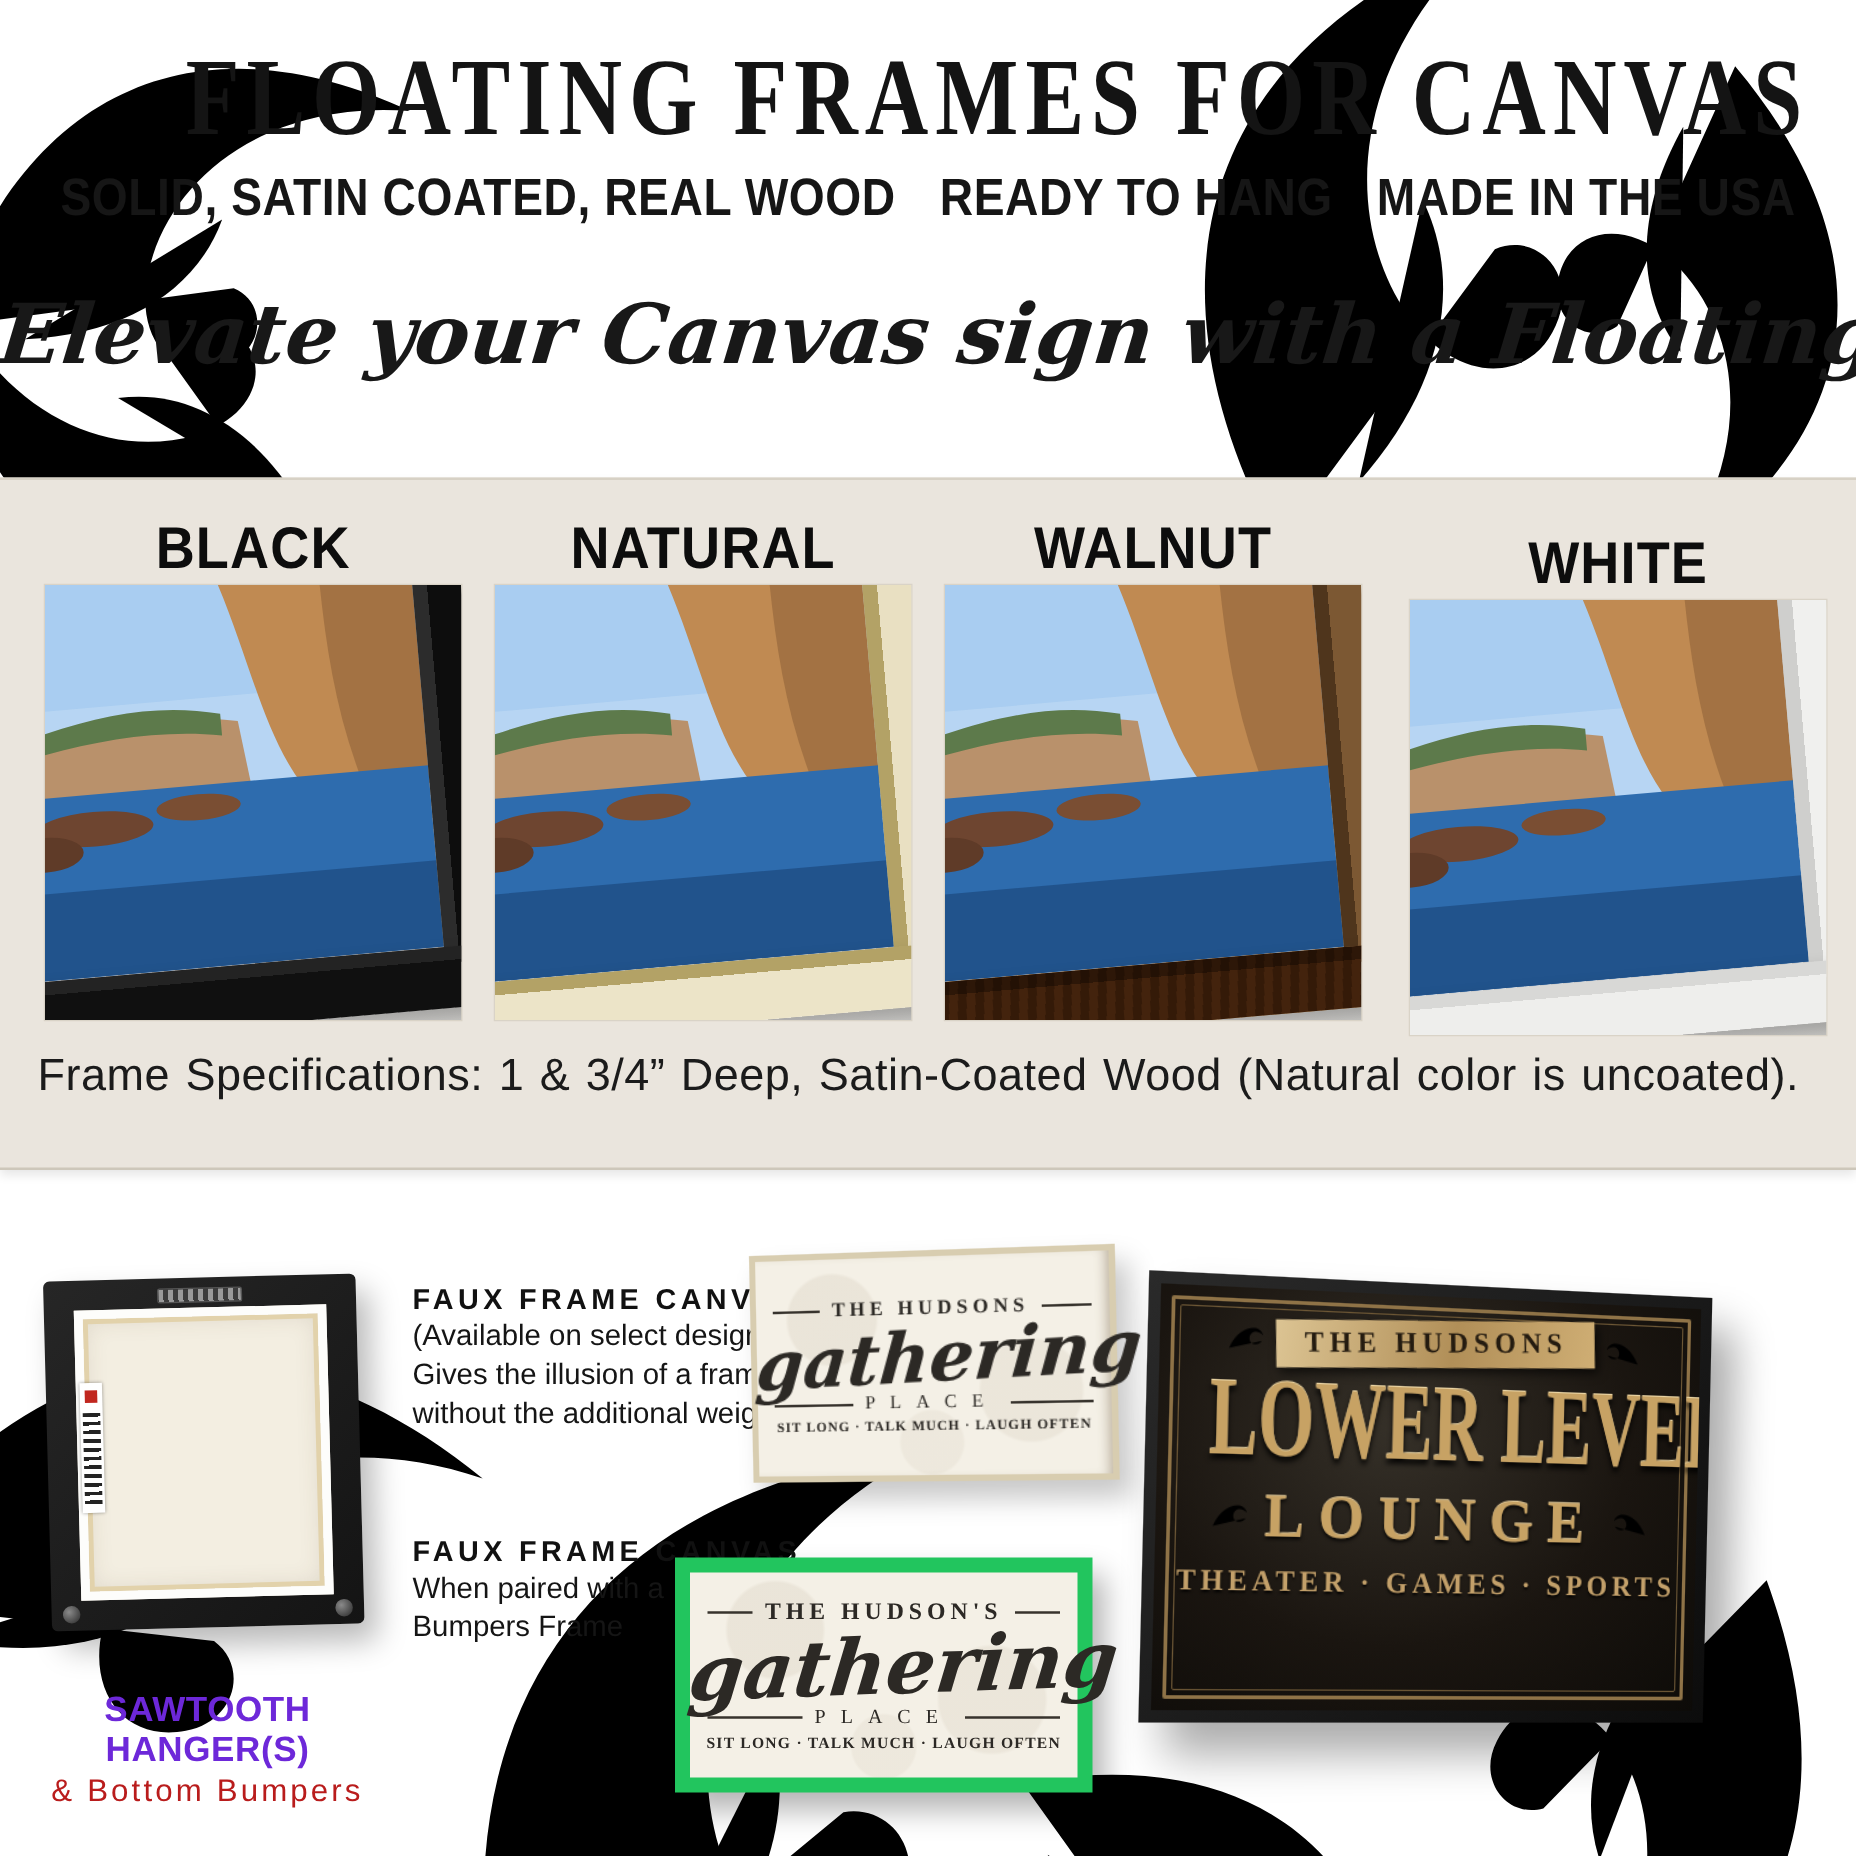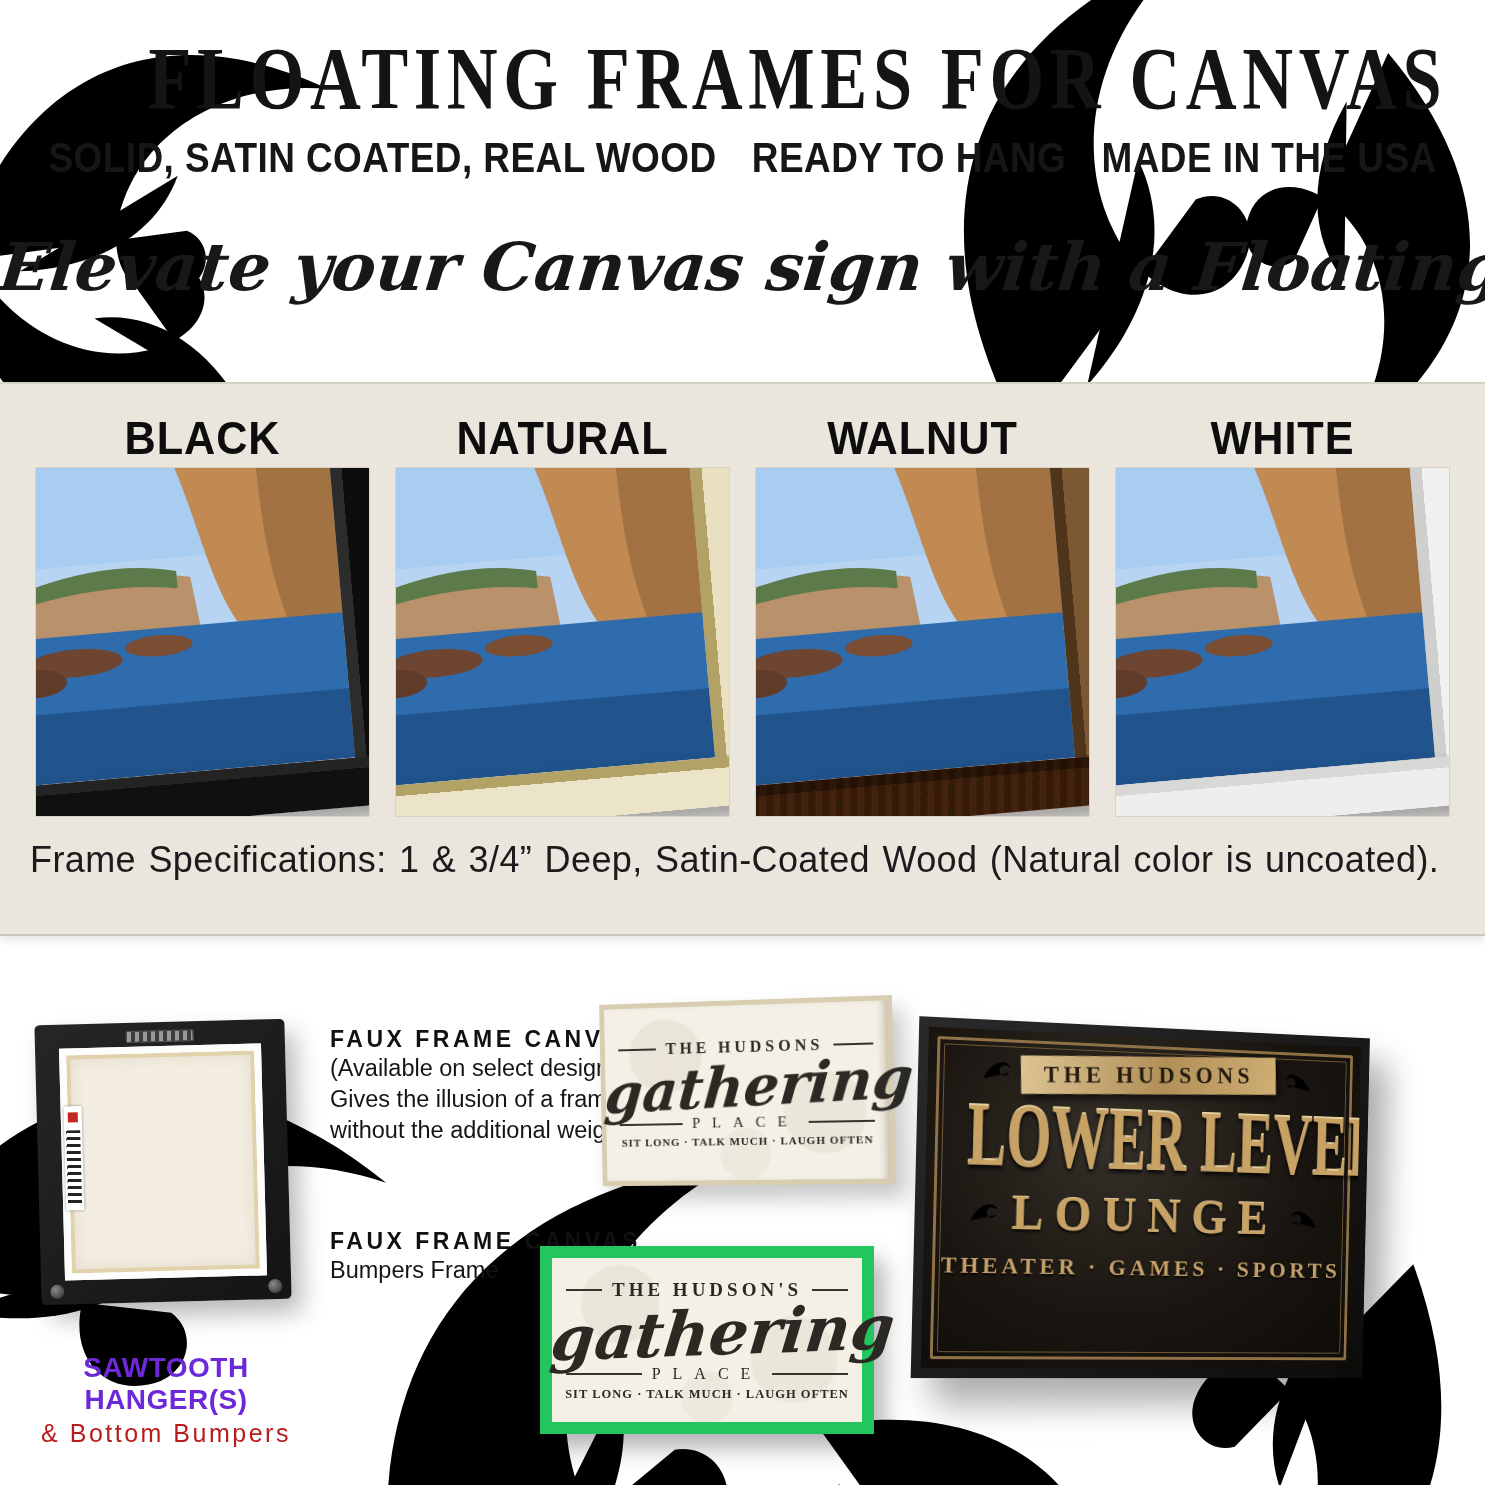--- a/index.html
+++ b/index.html
@@ -251,21 +251,21 @@
             <ellipse cx="45" cy="63" rx="10" ry="3" fill="#7a4e33"></ellipse>
             <ellipse cx="8" cy="71" rx="9" ry="4" fill="#5f3b28"></ellipse>
           </svg>
         </div>
         <div class="fr-right"></div>
         <div class="fr-bottom"></div>
           </div>
       </div>
     </figure>
 
-    <figure class="opt opt-white" style="left:1115px;margin:0;">
+    <figure class="opt opt-white" style="left:1115px;margin:12px;">
       <div class="opt-label">WHITE</div>
       <div class="photo">
         <div class="tilt">
             <div class="art">
           <svg viewBox="0 0 100 100" preserveAspectRatio="none">
             <rect x="0" y="0" width="100" height="60" fill="#a9cdf1"></rect>
             <rect x="0" y="38" width="100" height="22" fill="#c3ddf4" opacity=".55"></rect>
             <path d="M0,48 C20,42 36,40 56,44 L58,60 L0,60 Z" fill="#b9916b"></path>
             <path d="M0,46 C20,40 36,38 52,42 L52,47 C35,44 18,46 0,50 Z" fill="#5d7a4b"></path>
             <path d="M58,0 L100,0 L100,62 L70,60 C62,48 60,30 54,12 Z" fill="#c08a52"></path>
@@ -304,20 +304,21 @@
 
   
   <div class="faux f1">
     <div class="ft">FAUX FRAME CANVAS</div>
     <div class="fline">(Available on select designs)</div>
     <div class="fline">Gives the illusion of a frame</div>
     <div class="fline">without the additional weight</div>
   </div>
   <div class="faux f2">
     <div class="ft">FAUX FRAME CANVAS</div>
+    <div class="fline">When paired with a</div>
     <div class="fline">Bumpers Frame</div>
   </div>
 
   
   <div class="gsign gs1">
     <div class="rule-row">
         <span class="hline"></span>
       <span class="gtop">THE HUDSONS</span>
     <span class="hline"></span>
       </div>

